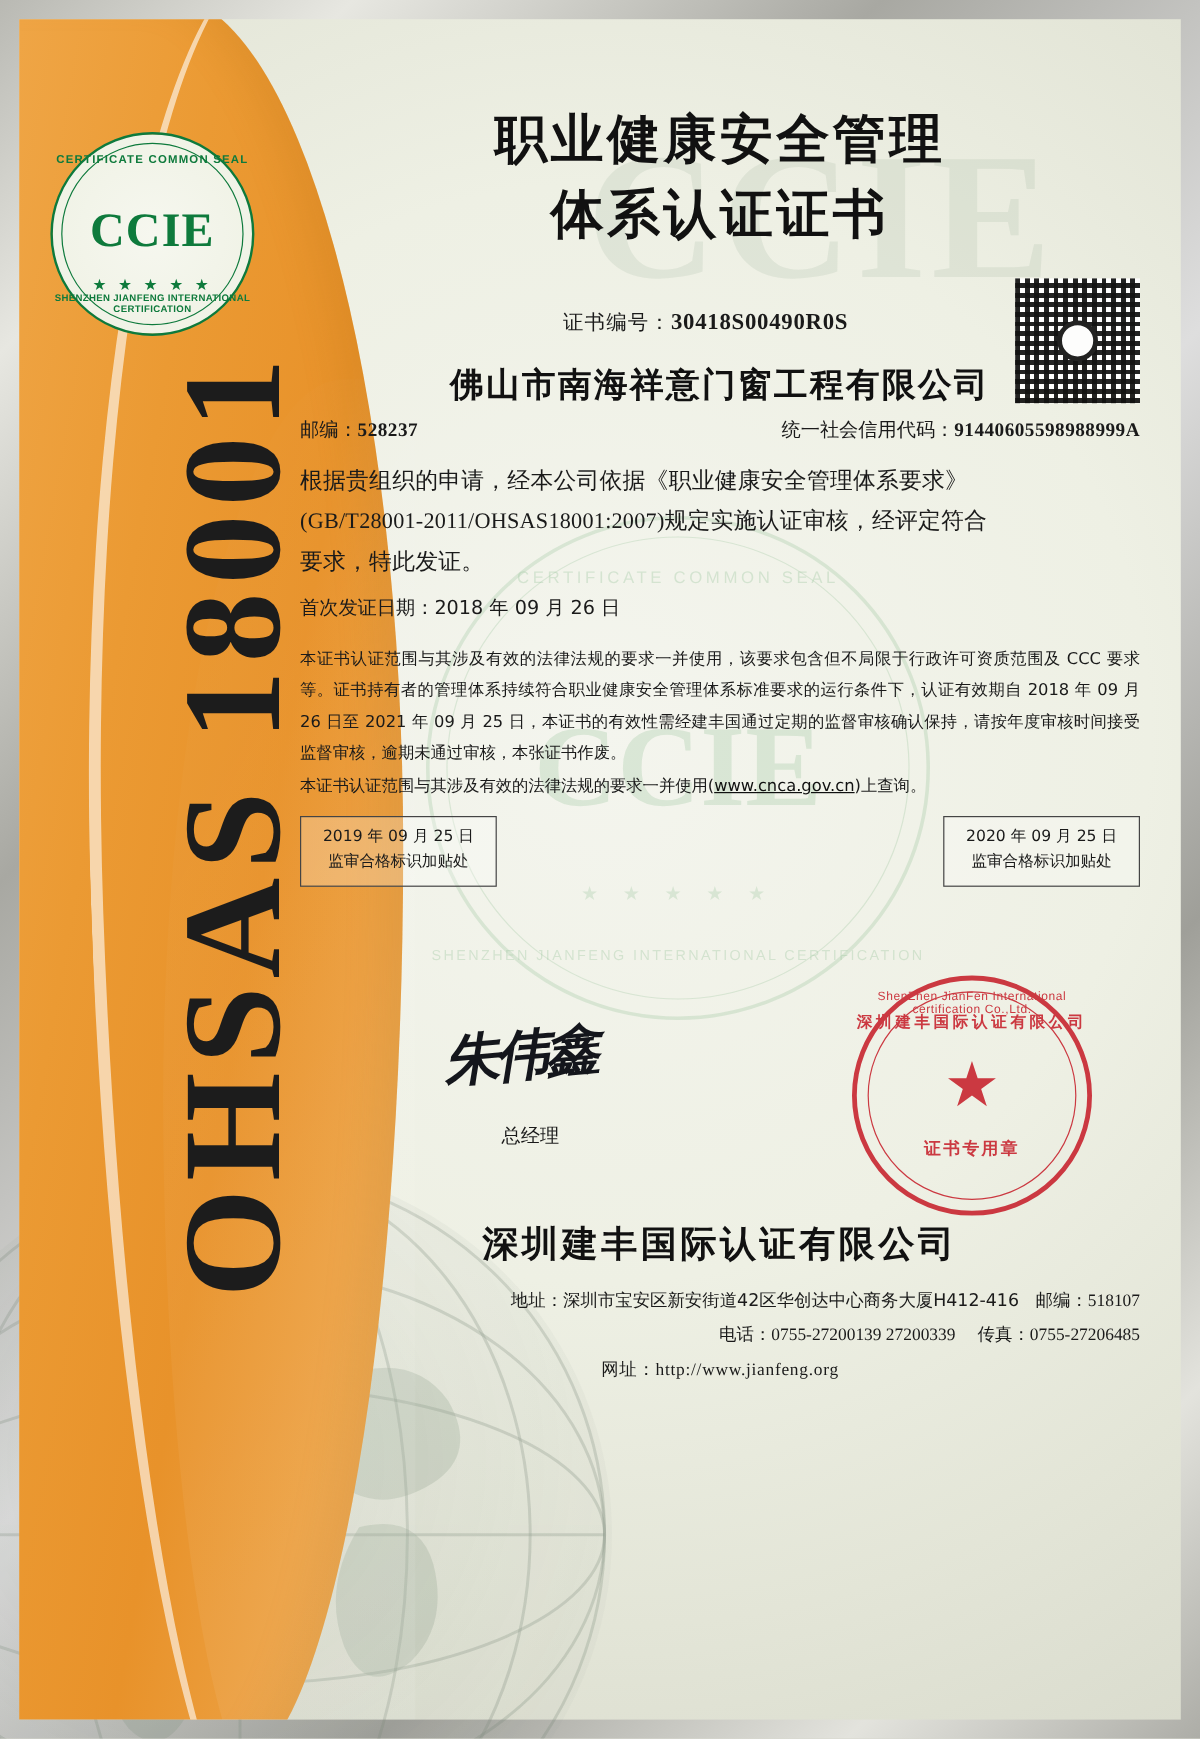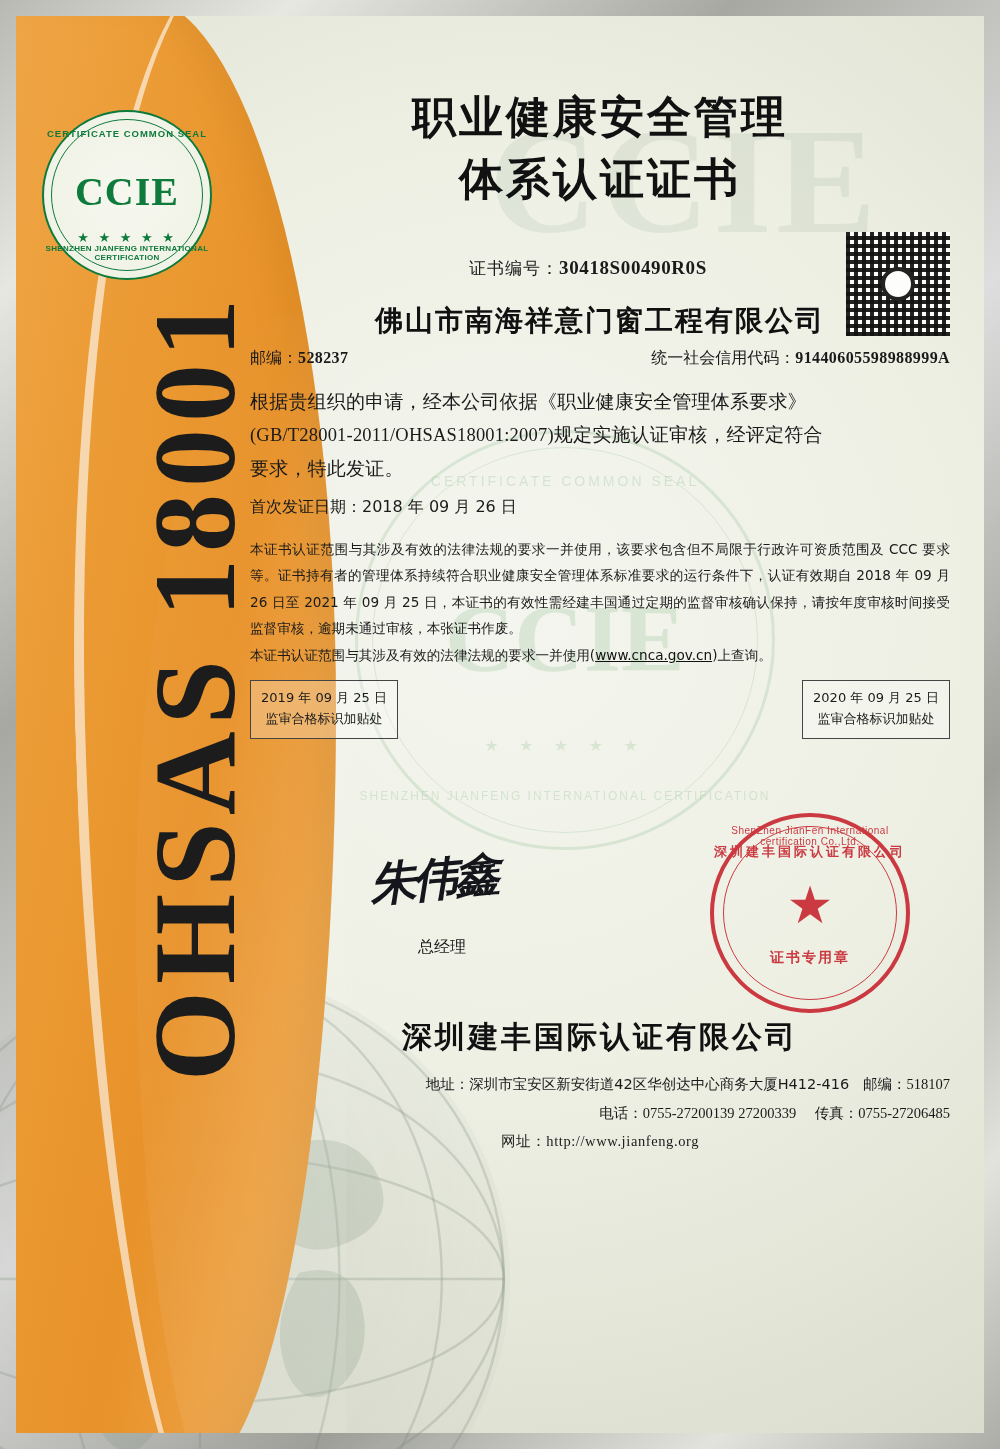--- a/index.html
+++ b/index.html
@@ -248,21 +248,21 @@
     font-family: "DejaVu Sans", sans-serif;
     text-align: justify;
   }
   .fineprint a { color: #111; text-decoration: underline; }
 
   .stamp-boxes {
     margin-top: 12px;
     display: flex; justify-content: space-between;
   }
   .stamp-box {
-    width: 148px; border: 1px solid #444;
+    width: 164px; border: 1px solid #444;
     padding: 7px 4px 8px;
     text-align: center;
     font-size: 13px;
     font-family: "DejaVu Sans", sans-serif;
     line-height: 1.6;
     background: rgba(255,255,255,0.25);
   }
 
   
   .sign-area { position: relative; margin-top: 110px; height: 160px; }

